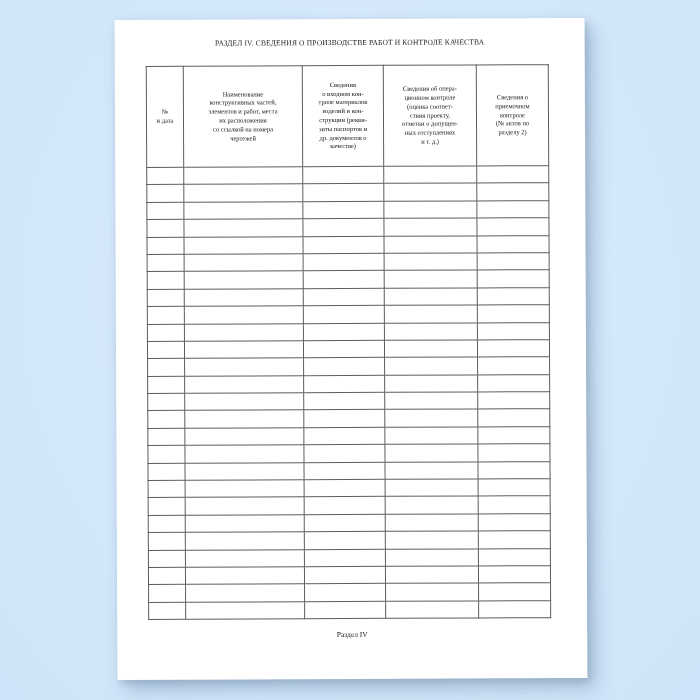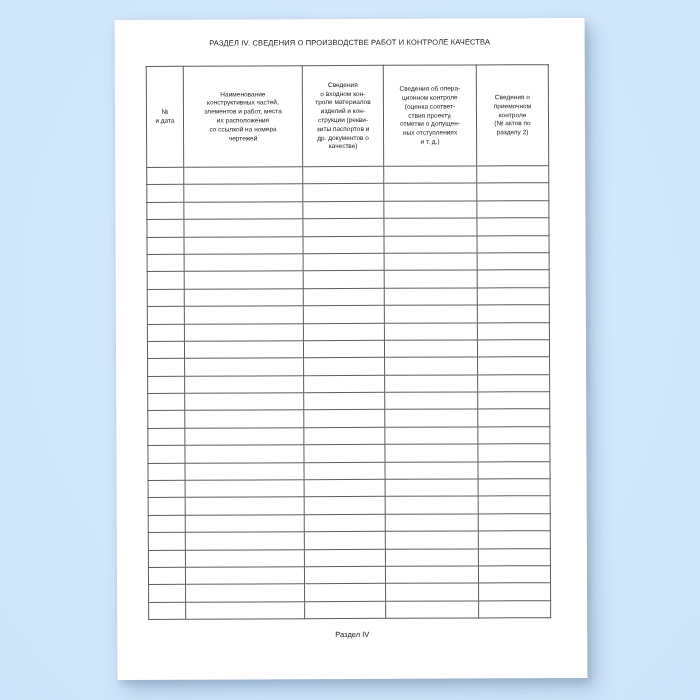--- a/index.html
+++ b/index.html
@@ -7,21 +7,21 @@
     padding: 0;
     width: 700px;
     height: 700px;
     overflow: hidden;
   }
   .stage {
     position: relative;
     width: 700px;
     height: 700px;
     background: radial-gradient(ellipse at 50% 42%, #ddeefd 0%, #d4e8fb 55%, #cfe4f8 100%);
-    font-family: Liberation Sans, sans-serif;
+    font-family: Liberation Serif, serif;
   }
   .page {
     position: absolute;
     left: 116px;
     top: 19px;
     width: 470px;
     height: 660px;
     background: #ffffff;
     transform: rotate(-0.25deg);
     box-shadow:

